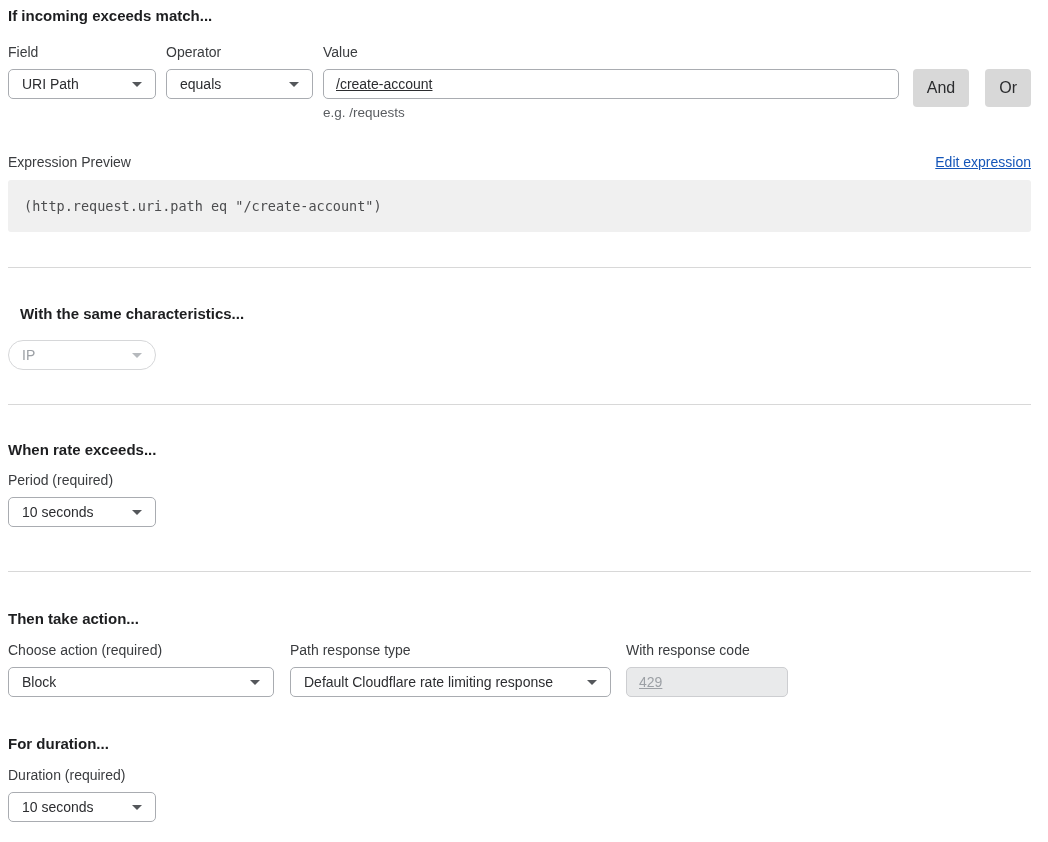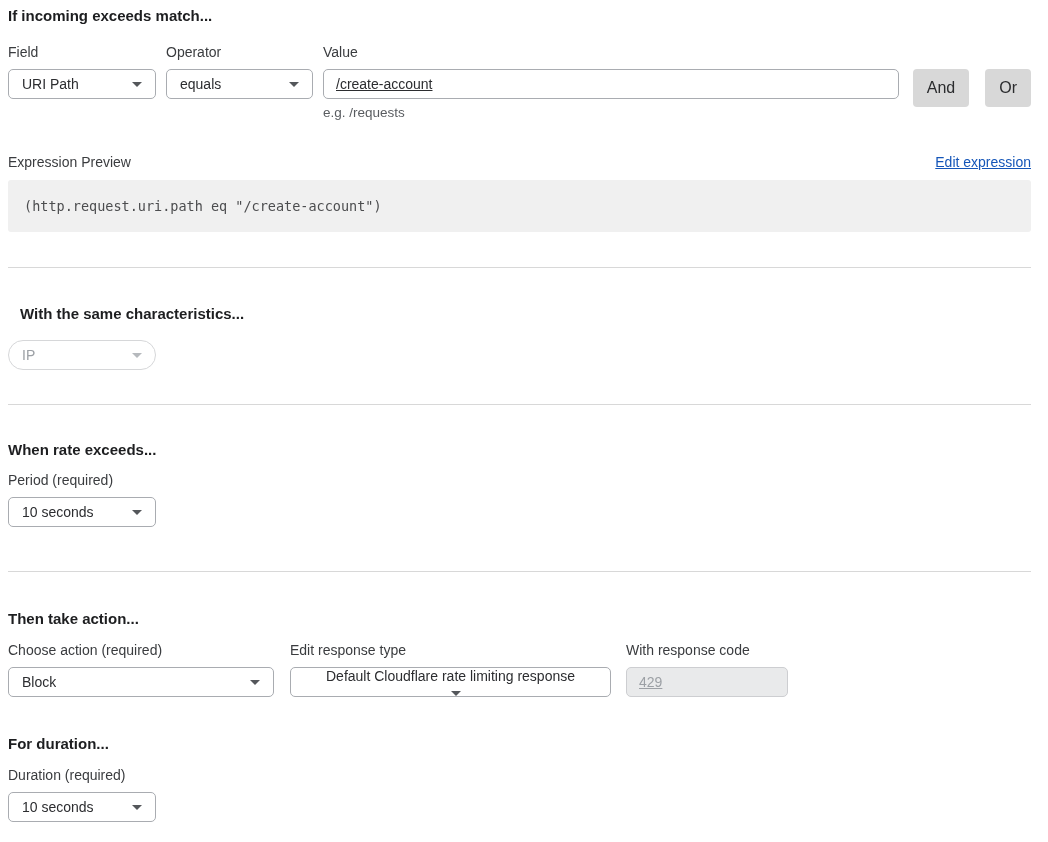--- a/index.html
+++ b/index.html
@@ -121,21 +121,21 @@
   .col-requests { width: 134px; margin-right: 9px; flex: none; }
   .col-requests input { width: 100%; }
   .col-period { width: 148px; flex: none; }
   .col-period .control { width: 100%; }
 
   .h-action { margin-top: 38px; }
   .action-row { display: flex; margin-top: 14px; }
   .col-action { width: 266px; margin-right: 16px; flex: none; }
   .col-action .control { width: 100%; }
   .col-response-type { width: 321px; margin-right: 15px; flex: none; }
-  .col-response-type .control { width: 100%; flex-direction: column; }
+  .col-response-type .control { width: 100%; }
   .col-response-code { width: 162px; flex: none; }
   .col-response-code input { width: 100%; }
 
   .h-duration { margin-top: 38px; }
   .duration-col { margin-top: 14px; width: 148px; }
   .duration-col .control { width: 100%; }
 </style>
 </head>
 <body>
 
@@ -204,21 +204,21 @@
   <div class="heading h-action">Then take action...</div>
   <div class="action-row">
     <div class="col-action">
       <div class="label">Choose action (required)</div>
       <div class="control select">
         <span class="sel-text">Block</span>
         <span class="chev"></span>
       </div>
     </div>
     <div class="col-response-type">
-      <div class="label">Edit response type</div>
+      <div class="label">Path response type</div>
       <div class="control select">
         <span class="sel-text">Default Cloudflare rate limiting response</span>
         <span class="chev"></span>
       </div>
     </div>
     <div class="col-response-code">
       <div class="label">With response code</div>
       <input class="control" type="text" disabled="" value="429" style="">
     </div>
   </div>

